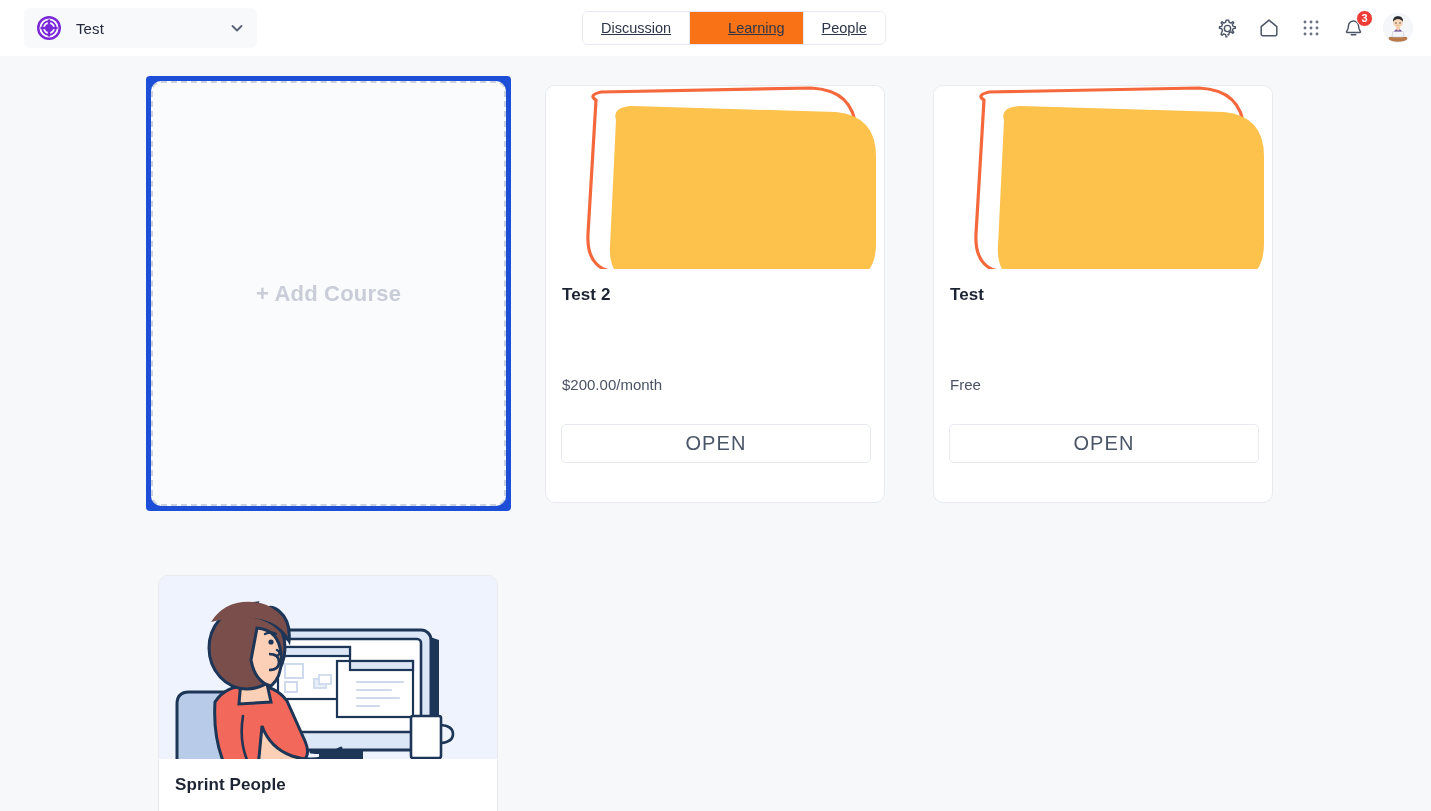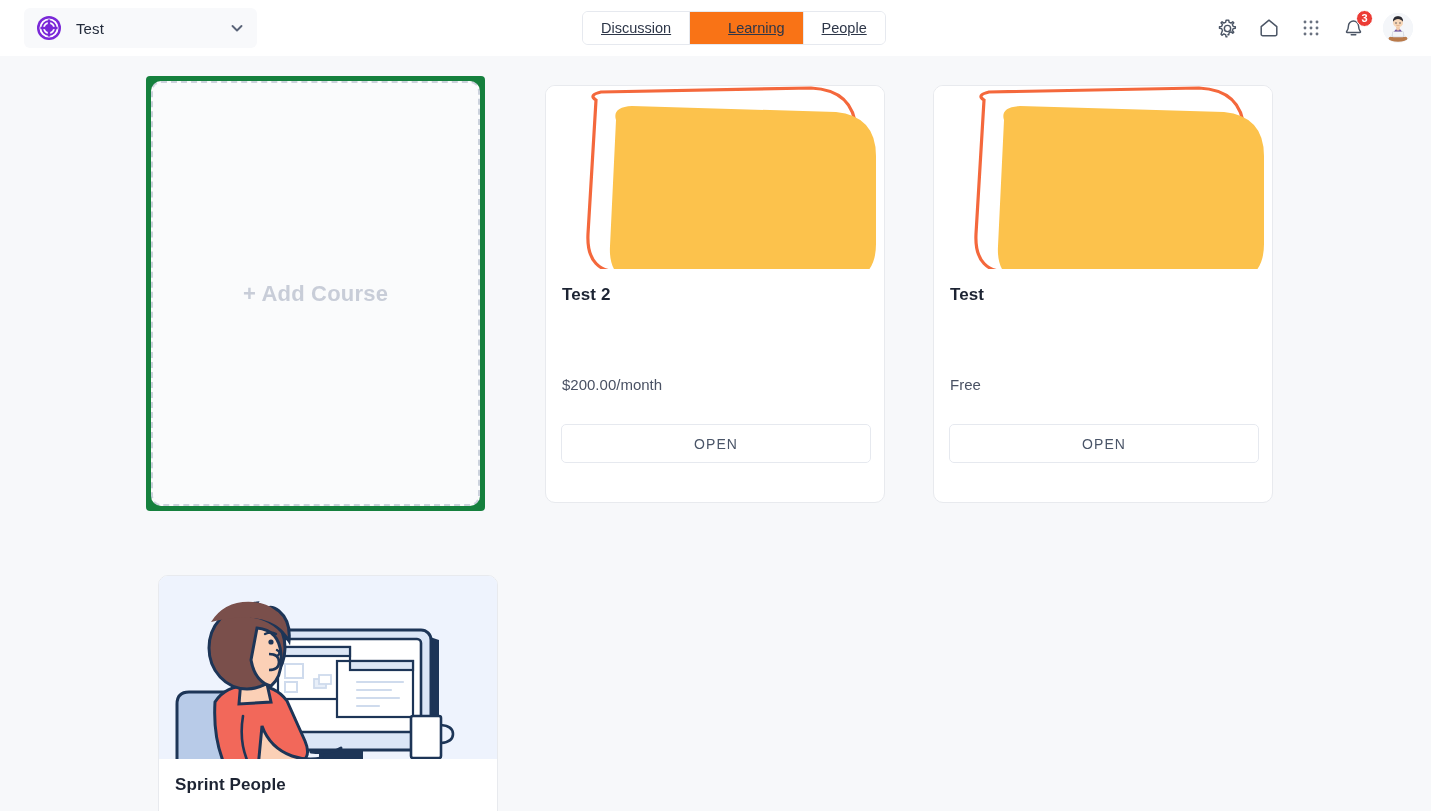--- a/index.html
+++ b/index.html
@@ -103,22 +103,22 @@
   
   .grid {
     position: absolute; top: 56px; left: 0;
     width: 1431px; height: 755px;
   }
 
   
   .addcard {
     position: absolute;
     left: 146px; top: 20px;
-    width: 339px; height: 435px;
-    background: #15803d;
+    width: 365px; height: 435px;
+    background: #1d4ed8;
     border-radius: 4px;
     padding: 5px;
     cursor: pointer;
   }
   .addcard-inner {
     width: 100%; height: 100%;
     background: #fafbfc;
     border: 2px dashed #ccd2dd;
     border-radius: 10px;
     display: flex; align-items: center; justify-content: center;
@@ -165,21 +165,21 @@
     position: absolute; left: 16px; top: 107px;
     font-size: 15px;
     color: #4a5264;
   }
   .copen {
     position: absolute; left: 15px; top: 155px;
     width: 310px; height: 39px;
     background: #fff;
     border: 1px solid #e6e9ef;
     border-radius: 5px;
-    font-size: 14px;
+    font-size: 20px;
     letter-spacing: 1.1px;
     color: #4a5568;
     display: flex; align-items: center; justify-content: center;
     cursor: pointer;
     font-family: "Liberation Sans", sans-serif;
   }
 </style>
 </head>
 <body>
 

